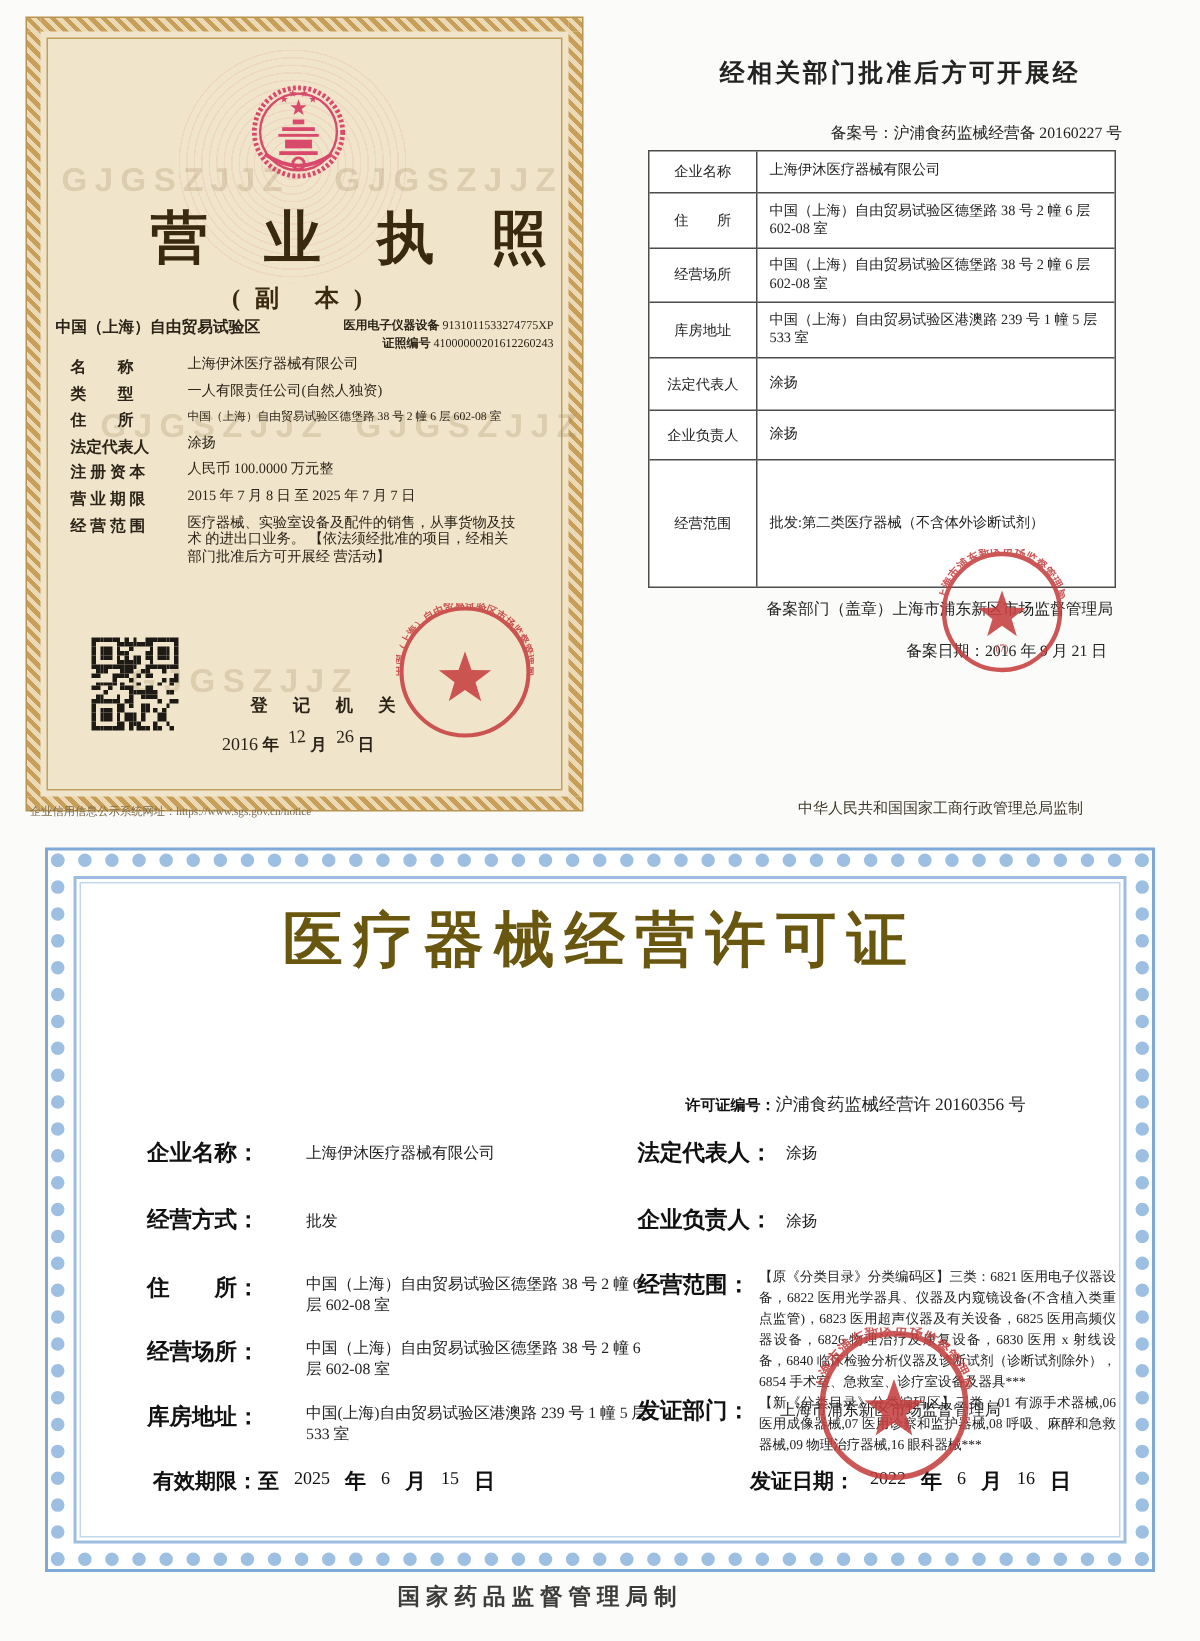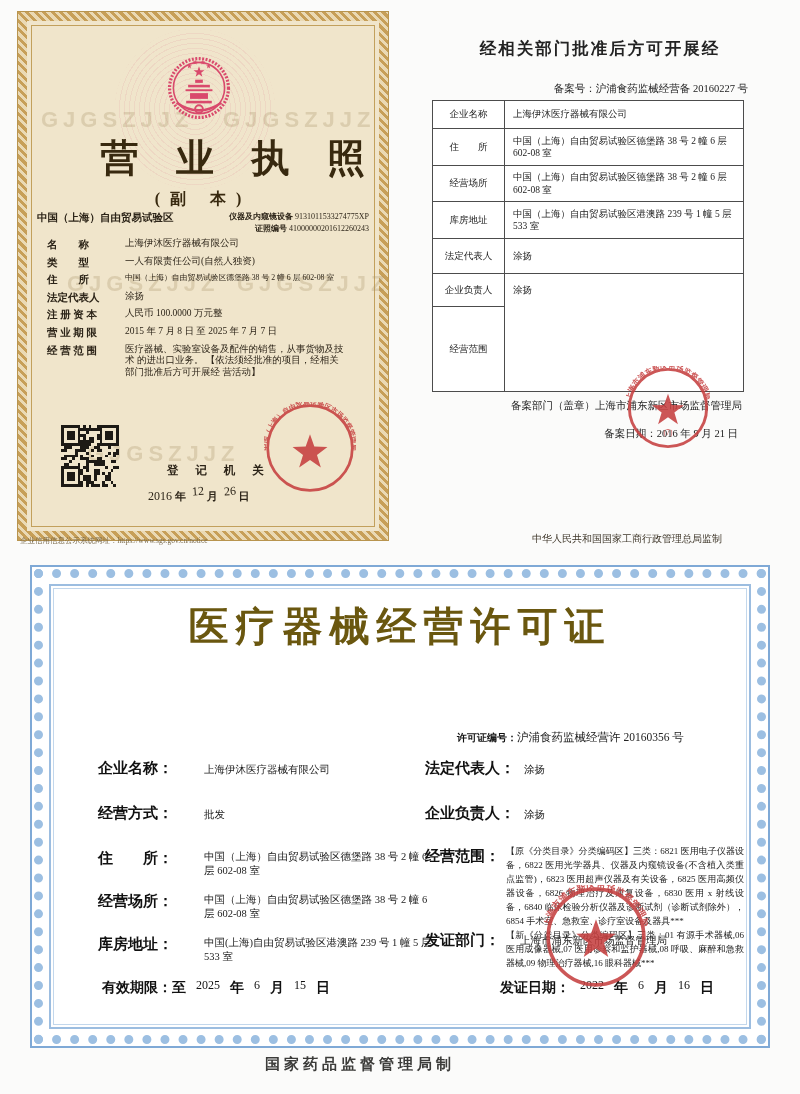--- a/index.html
+++ b/index.html
@@ -114,21 +114,21 @@
       <rect x="30" y="75" width="40" height="4" stroke="none"></rect>
       <circle cx="50" cy="88" r="6" fill="none" stroke-width="3"></circle>
       <path d="M15,78 Q50,102 85,78" fill="none" stroke-width="4"></path>
     </g>
   </svg>
 
   <div class="bl-title">营 业 执 照</div>
   <div class="bl-sub">(副  本)</div>
   <div class="bl-region">中国（上海）自由贸易试验区</div>
   <div class="bl-codes">
-    <div><b>仪器及内窥镜设备</b> <span class="code">9131011533274775XP</span></div>
+    <div><b>医用电子仪器设备</b> <span class="code">9131011533274775XP</span></div>
     <div><b>证照编号</b> <span class="code">41000000201612260243</span></div>
   </div>
 
   <div class="bl-fields">
     <div class="bl-row">
         <span class="bl-lab">名　　称</span>
         <span class="bl-val">上海伊沐医疗器械有限公司</span>
       </div>
     <div class="bl-row">
         <span class="bl-lab">类　　型</span>
@@ -636,20 +636,21 @@
     <div class="rc-cell rc-val">中国（上海）自由贸易试验区德堡路 38 号 2 幢 6 层 602-08 室</div>
     <div class="rc-cell rc-lab">经营场所</div>
     <div class="rc-cell rc-val">中国（上海）自由贸易试验区德堡路 38 号 2 幢 6 层 602-08 室</div>
     <div class="rc-cell rc-lab">库房地址</div>
     <div class="rc-cell rc-val">中国（上海）自由贸易试验区港澳路 239 号 1 幢 5 层 533 室</div>
     <div class="rc-cell rc-lab">法定代表人</div>
     <div class="rc-cell rc-val">涂扬</div>
     <div class="rc-cell rc-lab">企业负责人</div>
     <div class="rc-cell rc-val">涂扬</div>
     <div class="rc-cell rc-lab">经营范围</div>
+    <div class="rc-cell rc-val">批发:第二类医疗器械（不含体外诊断试剂）</div>
   </div>
 
   <div class="rc-dept">备案部门（盖章）上海市浦东新区市场监督管理局</div>
   <div class="rc-date">备案日期：2016 年  9 月  21 日</div>
 
   <svg class="seal" style="left:626px;top:366px;width:84px;height:84px" viewBox="0 0 100 100">
     <circle cx="50" cy="50" r="46" fill="none" stroke="#c64040" stroke-width="3.5"></circle>
     <path id="arcrc" d="M 50,96 a 46,46 0 1 1 0.01,0" fill="none"></path>
     <text fill="#c64040" font-size="9" font-weight="bold" text-anchor="middle">
       <textPath href="#arcrc" startOffset="50%">上海市浦东新区市场监督管理局</textPath>

